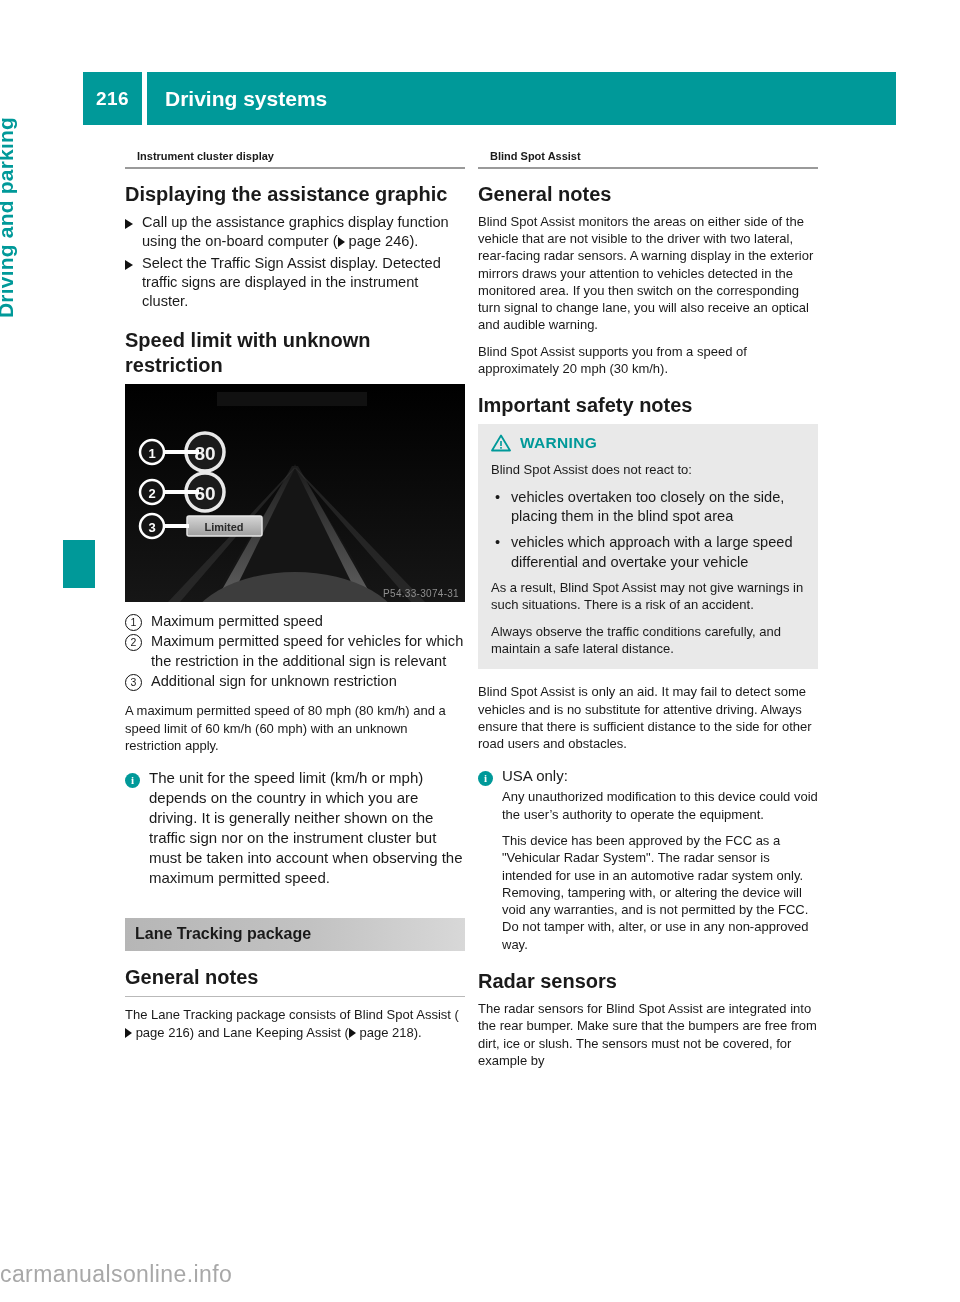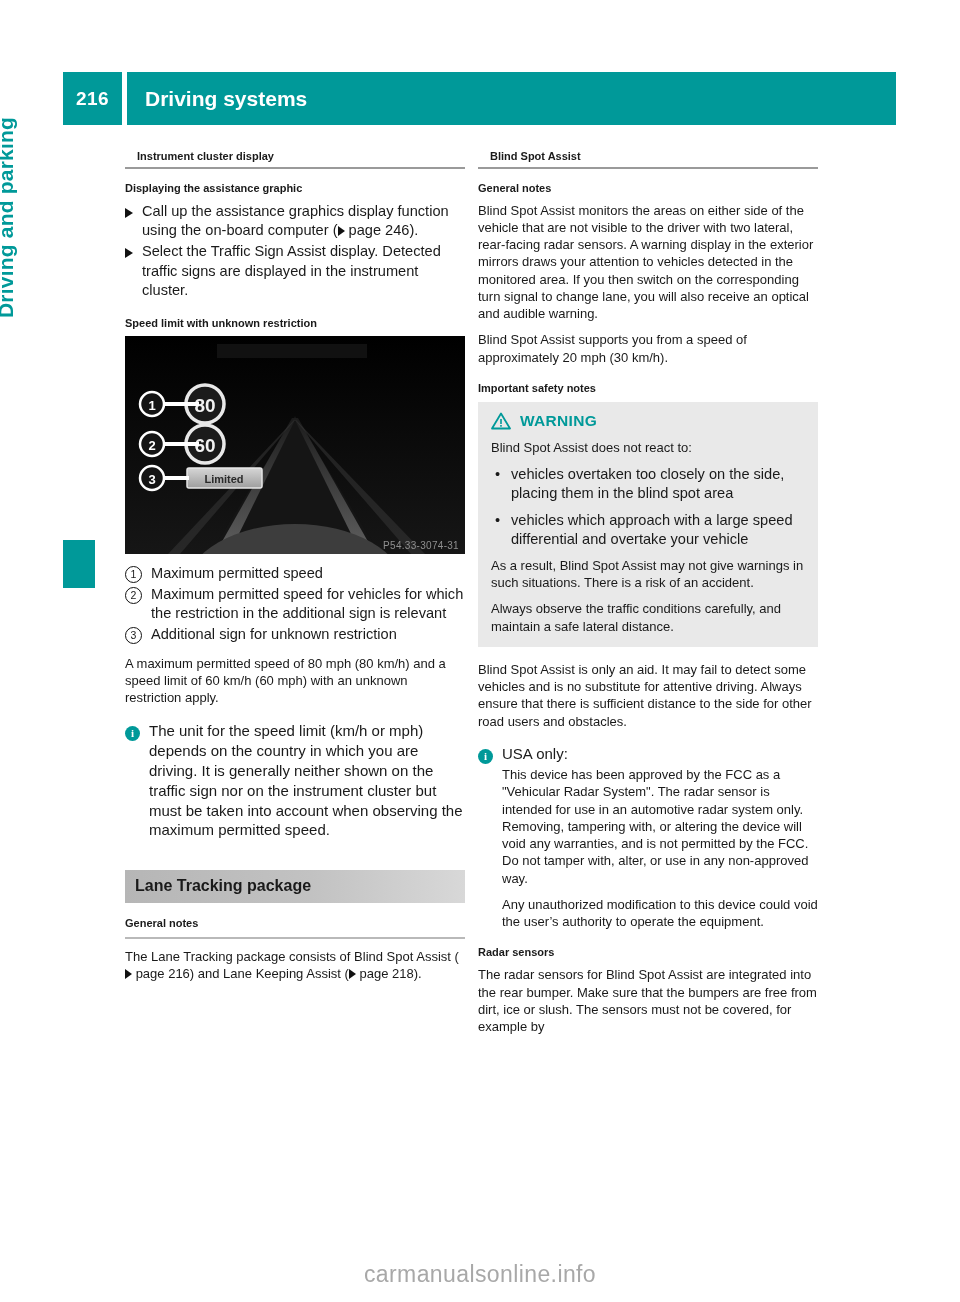--- a/index.html
+++ b/index.html
@@ -6,40 +6,40 @@
   body{
     width:960px;height:1302px;background:#ffffff;
     font-family:"Liberation Sans",sans-serif;
     color:#1a1a1a;position:relative;overflow:hidden;
   }
   .page{position:absolute;inset:0;}
 
   
   .header{position:absolute;left:63px;top:72px;width:833px;height:53px;display:flex;}
   .hdr-page{width:59px;background:#009999;color:#fff;display:flex;align-items:center;justify-content:center;
-            font-size:19px;font-weight:700;letter-spacing:.5px;}
+            font-size:19px;font-weight:700;letter-spacing:.5px;margin-left:20px;}
   .hdr-gap{width:5px;background:#fff;}
   .hdr-title{flex:1;background:#009999;color:#fff;display:flex;align-items:center;
              padding-left:18px;font-size:21px;font-weight:700;}
 
   
   .sidetab-text{position:absolute;left:-6px;top:318px;width:250px;
       transform:rotate(-90deg);transform-origin:left top;
       color:#009999;font-size:21px;font-weight:700;letter-spacing:.2px;
       white-space:nowrap;text-align:left;}
   .sidetab-square{position:absolute;left:63px;top:540px;width:32px;height:48px;background:#009999;}
 
   
   .col{position:absolute;top:150px;width:340px;}
   .col-left{left:125px;}
   .col-right{left:478px;}
 
   h2.sec{font-size:11px;font-weight:700;margin:0 0 3px 12px;line-height:1.25;}
   .rule{height:2px;background:#9a9a9a;margin:0 0 13px 0;}
-  h3.sub{font-size:11px;font-weight:700;margin:16px 0 6px 0;line-height:1.25;}
+  h3.sub{font-size:20px;font-weight:700;margin:16px 0 6px 0;line-height:1.25;}
   h3.sub.first{margin-top:0;}
   .subrule{height:1.5px;background:#b9b9b9;margin:0 0 9px 0;}
 
   p{font-size:13px;line-height:1.33;margin:0 0 9px 0;}
 
   
   .step{display:flex;font-size:14.6px;line-height:1.33;margin:0 0 2px 0;}
   .step .mk{width:17px;flex:0 0 17px;padding-top:2px;}
   .step .tx{flex:1;}
   .tri-fill{display:inline-block;width:0;height:0;border-left:8px solid #111;
@@ -80,21 +80,21 @@
   .wbul .tx{flex:1;}
 
   
   .figure{width:340px;height:218px;margin:6px 0 10px 0;position:relative;
           background:#000;overflow:hidden;}
   .fig-road{position:absolute;inset:0;}
   .watermark-fig{position:absolute;right:6px;bottom:3px;color:#8f8f8f;font-size:10px;
                  font-family:"Liberation Sans",sans-serif;letter-spacing:.3px;}
 
   
-  .footer-wm{position:absolute;left:0;right:0;bottom:14px;text-align:center;
+  .footer-wm{position:absolute;left:0;right:0;bottom:14px;
              color:#a8a8a8;font-size:23px;letter-spacing:.4px;}
 </style>
 </head>
 <body>
 
 <div class="page">
 
   <div class="header">
     <div class="hdr-page">216</div>
     <div class="hdr-gap"></div>
@@ -244,22 +244,22 @@
       <p>Always observe the traffic conditions carefully, and maintain a safe lateral distance.</p>
     </div>
 
     <p>Blind Spot Assist is only an aid. It may fail to detect some vehicles and is no substitute for attentive driving. Always ensure that there is sufficient distance to the side for other road users and obstacles.</p>
 
     <div class="note">
       <div class="ic"><span class="i-icon">i</span></div>
       <div class="tx">USA only:</div>
     </div>
     <div style="padding-left:24px;margin-top:-8px;">
+      <p>Any unauthorized modification to this device could void the user’s authority to operate the equipment.</p>
       <p>This device has been approved by the FCC as a "Vehicular Radar System". The radar sensor is intended for use in an automotive radar system only. Removing, tampering with, or altering the device will void any warranties, and is not permitted by the FCC. Do not tamper with, alter, or use in any non-approved way.</p>
-      <p>Any unauthorized modification to this device could void the user’s authority to operate the equipment.</p>
     </div>
 
     <h3 class="sub">Radar sensors</h3>
     <p>The radar sensors for Blind Spot Assist are integrated into the rear bumper. Make sure that the bumpers are free from dirt, ice or slush. The sensors must not be covered, for example by</p>
   </div>
 
   <div class="footer-wm">carmanualsonline.info</div>
 </div>
 
 </body></html>

